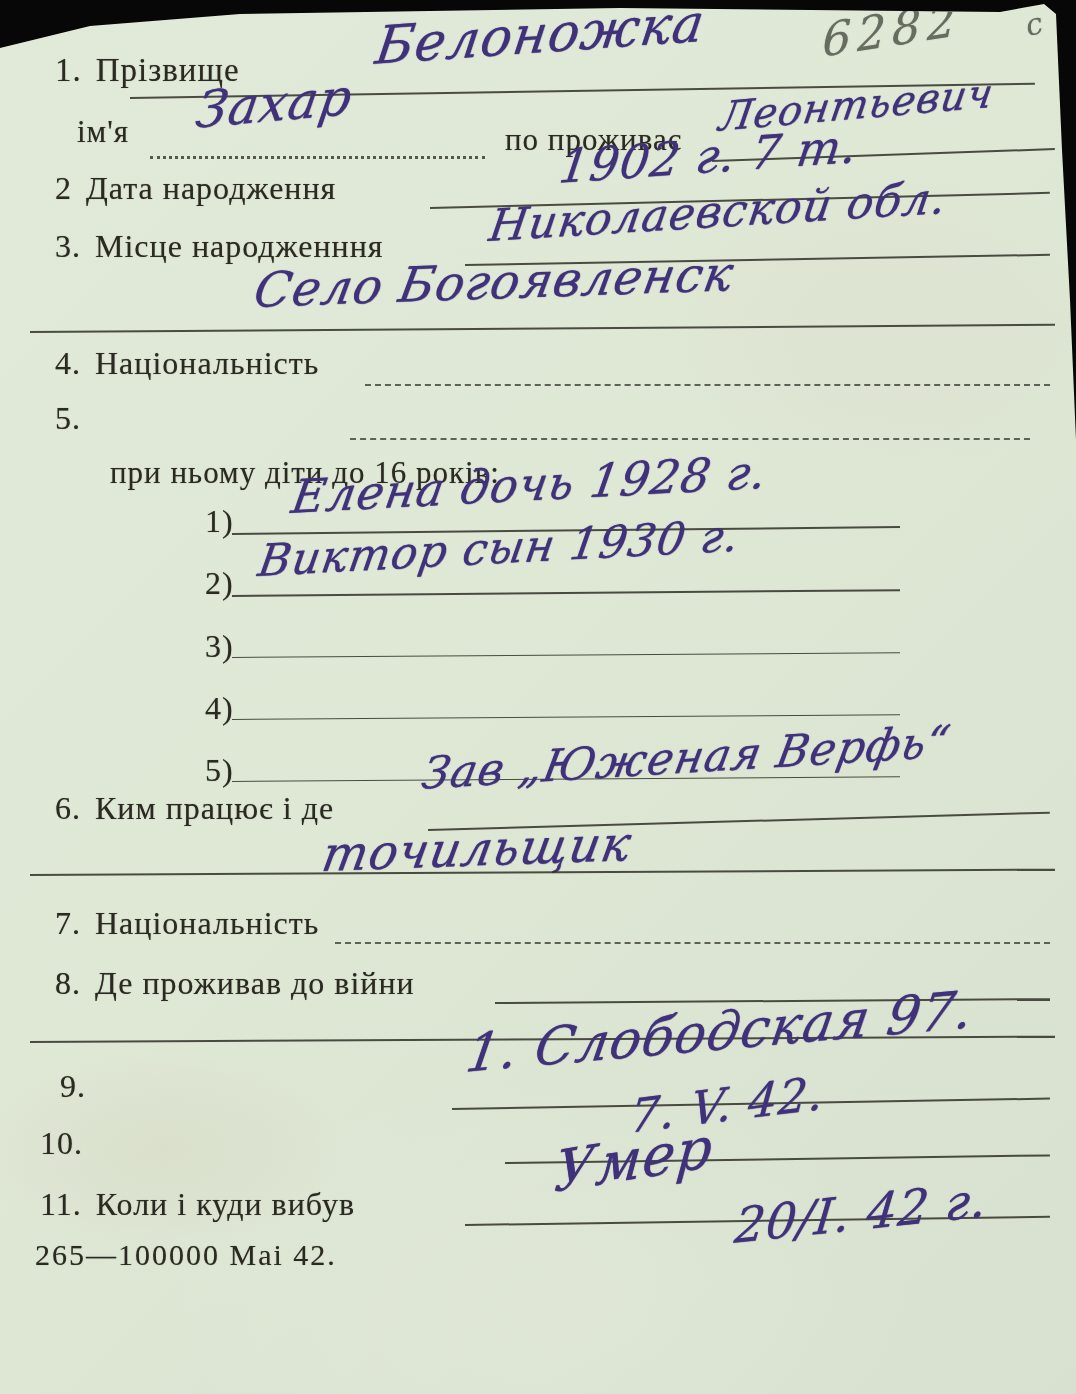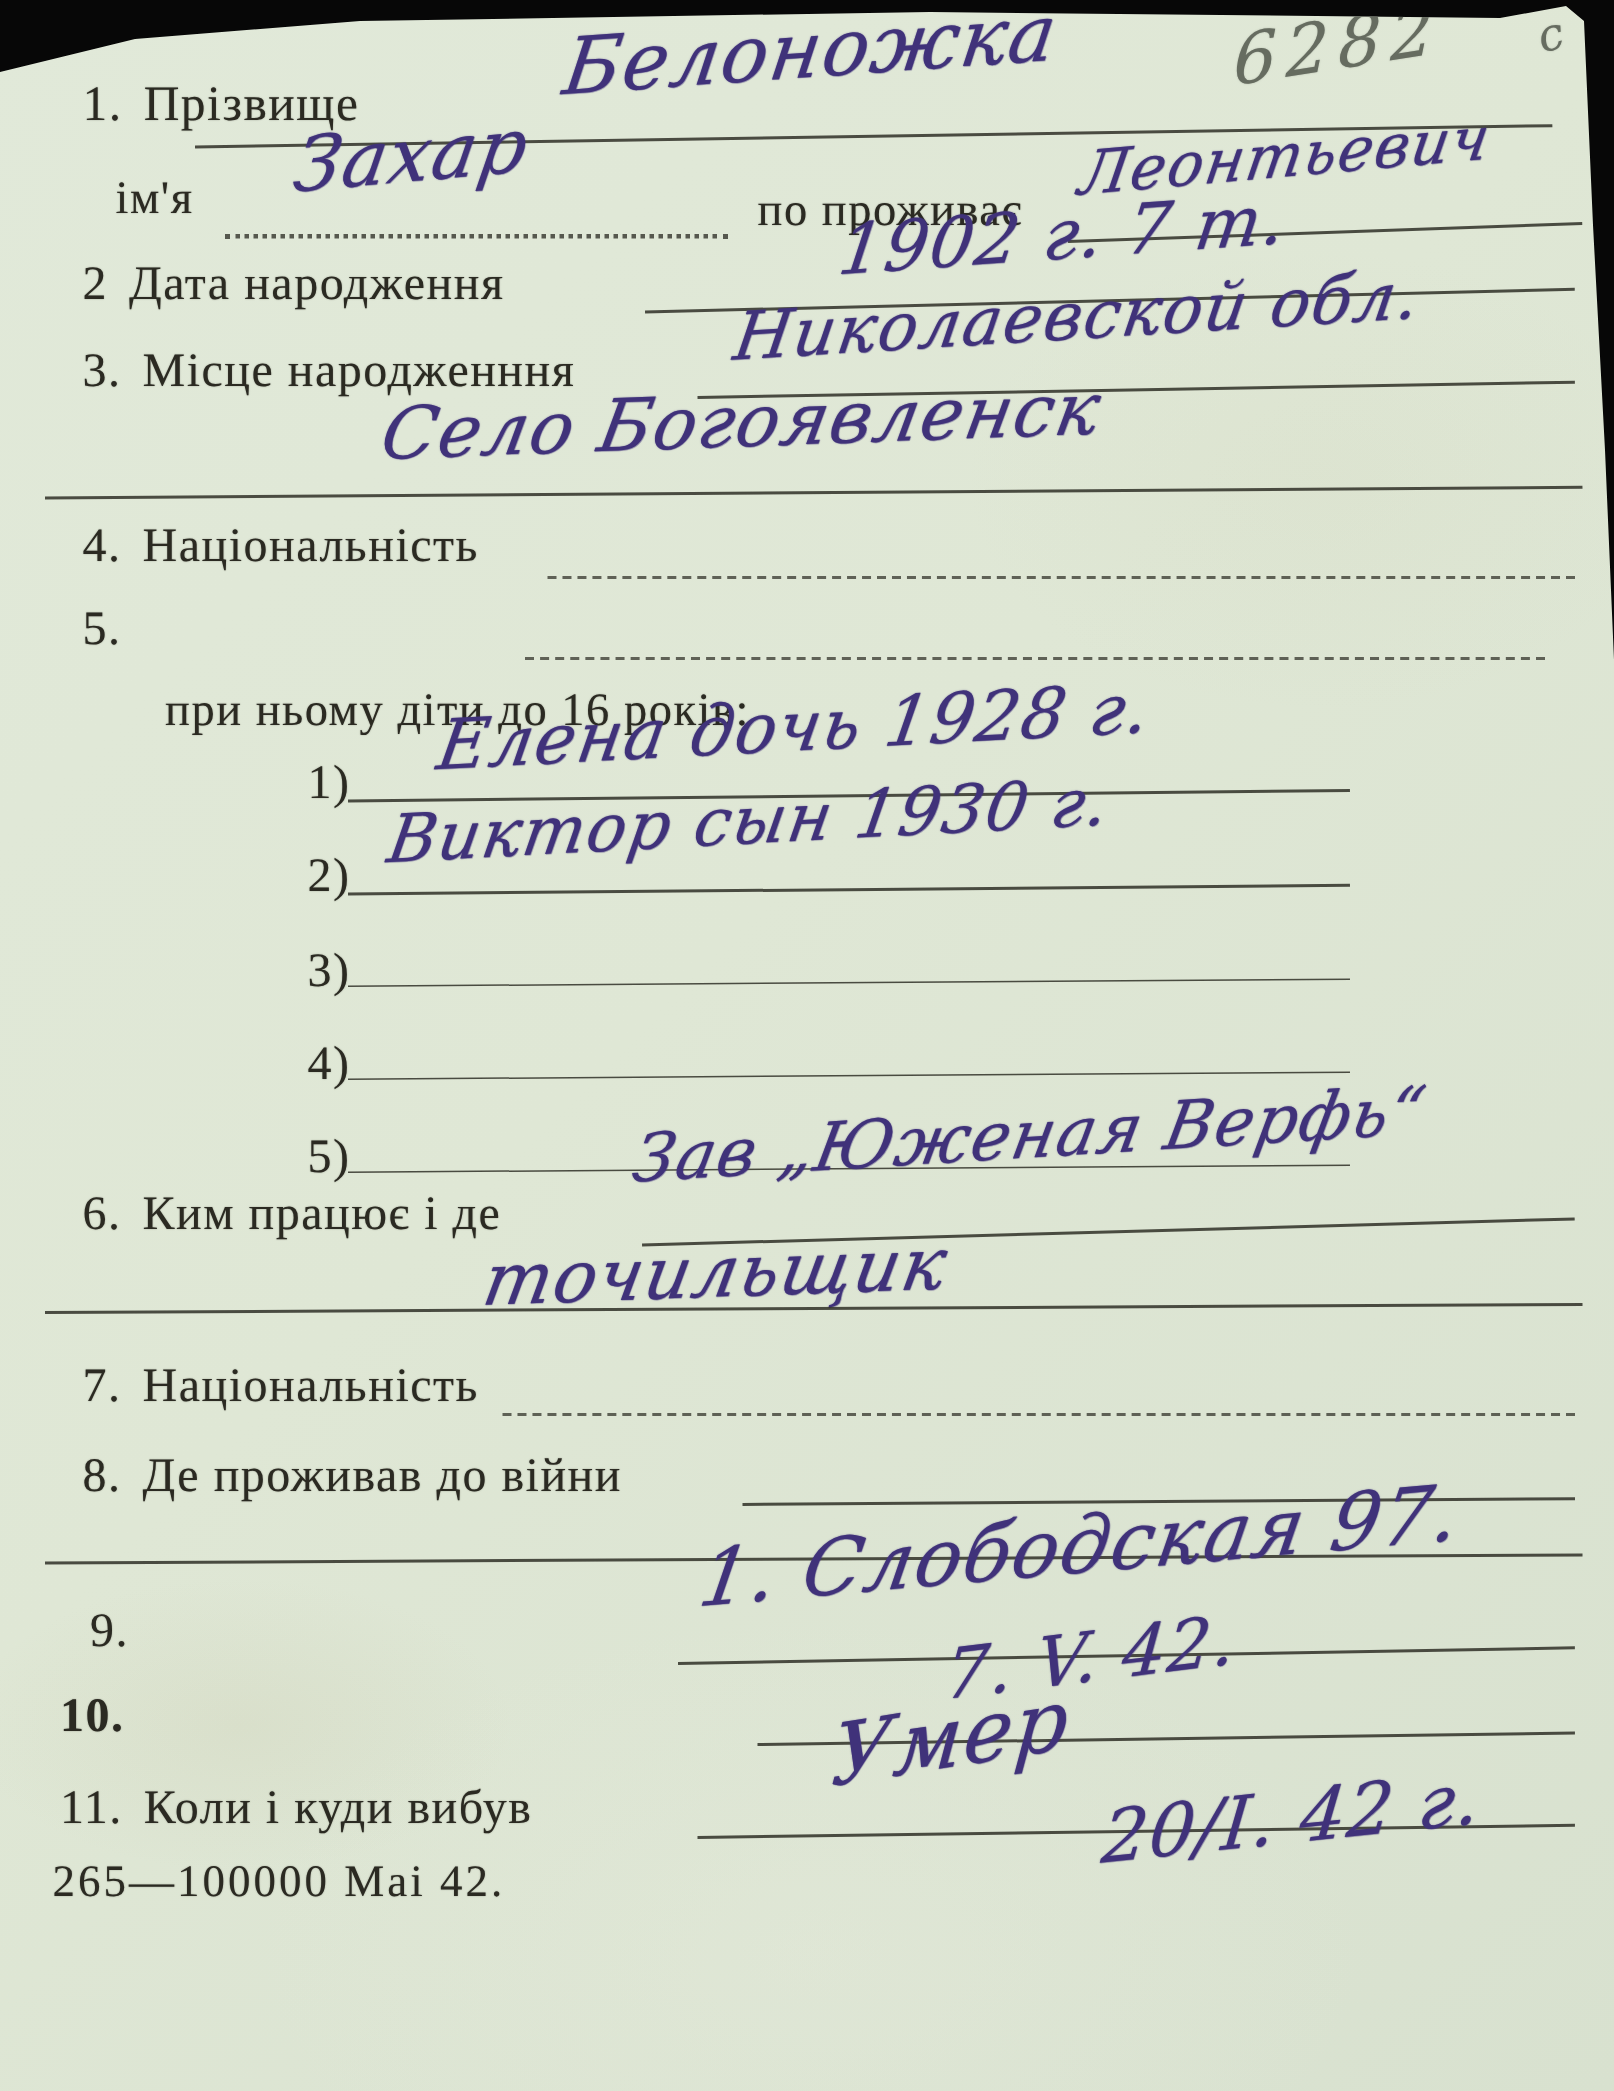--- a/index.html
+++ b/index.html
@@ -120,21 +120,21 @@
     </div>
     <div class="line" style="left:495px;top:1002px;width:555px;transform:rotate(-0.4deg);"></div>
     <div class="line" style="left:30px;top:1041px;width:1025px;transform:rotate(-0.3deg);"></div>
 
     <div class="abs printed lbl" style="left:60px;top:1068px;font-size:32px;">
       <span>9.</span>
     </div>
     <div class="abs hw" style="left:462px;top:1024px;font-size:52px;transform:rotate(-5deg) skewX(-14deg);">1. Слободская 97.</div>
     <div class="line" style="left:452px;top:1108px;width:598px;transform:rotate(-1deg);"></div>
 
-    <div class="abs printed lbl" style="left:40px;top:1125px;font-size:32px;font-weight:bold;">
+    <div class="abs printed lbl" style="left:40px;top:1125px;font-size:32px;">
       <span>10.</span>
     </div>
     <div class="abs hw" style="left:628px;top:1090px;font-size:46px;transform:rotate(-7deg) skewX(-12deg);">7. V. 42.</div>
     <div class="line" style="left:505px;top:1162px;width:545px;transform:rotate(-0.8deg);"></div>
 
     <div class="abs printed lbl" style="left:40px;top:1186px;font-size:32px;">
       <span>11.</span>
       <span>Коли і куди вибув</span>
     </div>
     <div class="abs hw" style="left:552px;top:1140px;font-size:56px;transform:rotate(-9deg) skewX(-14deg);">Умер</div>

